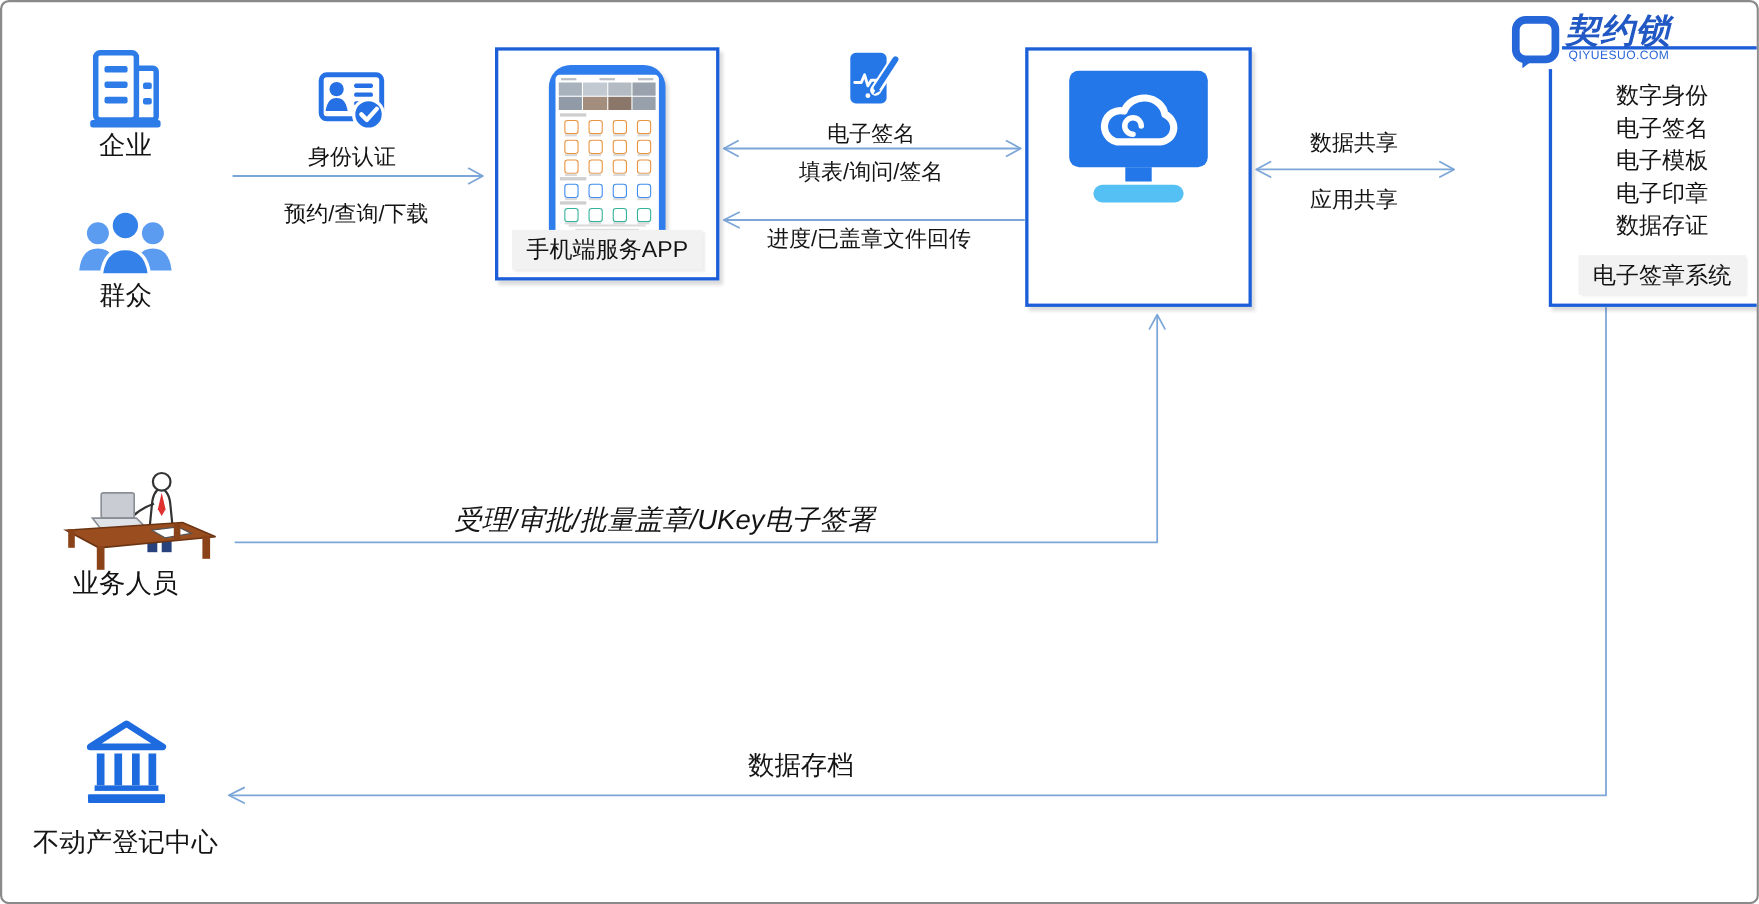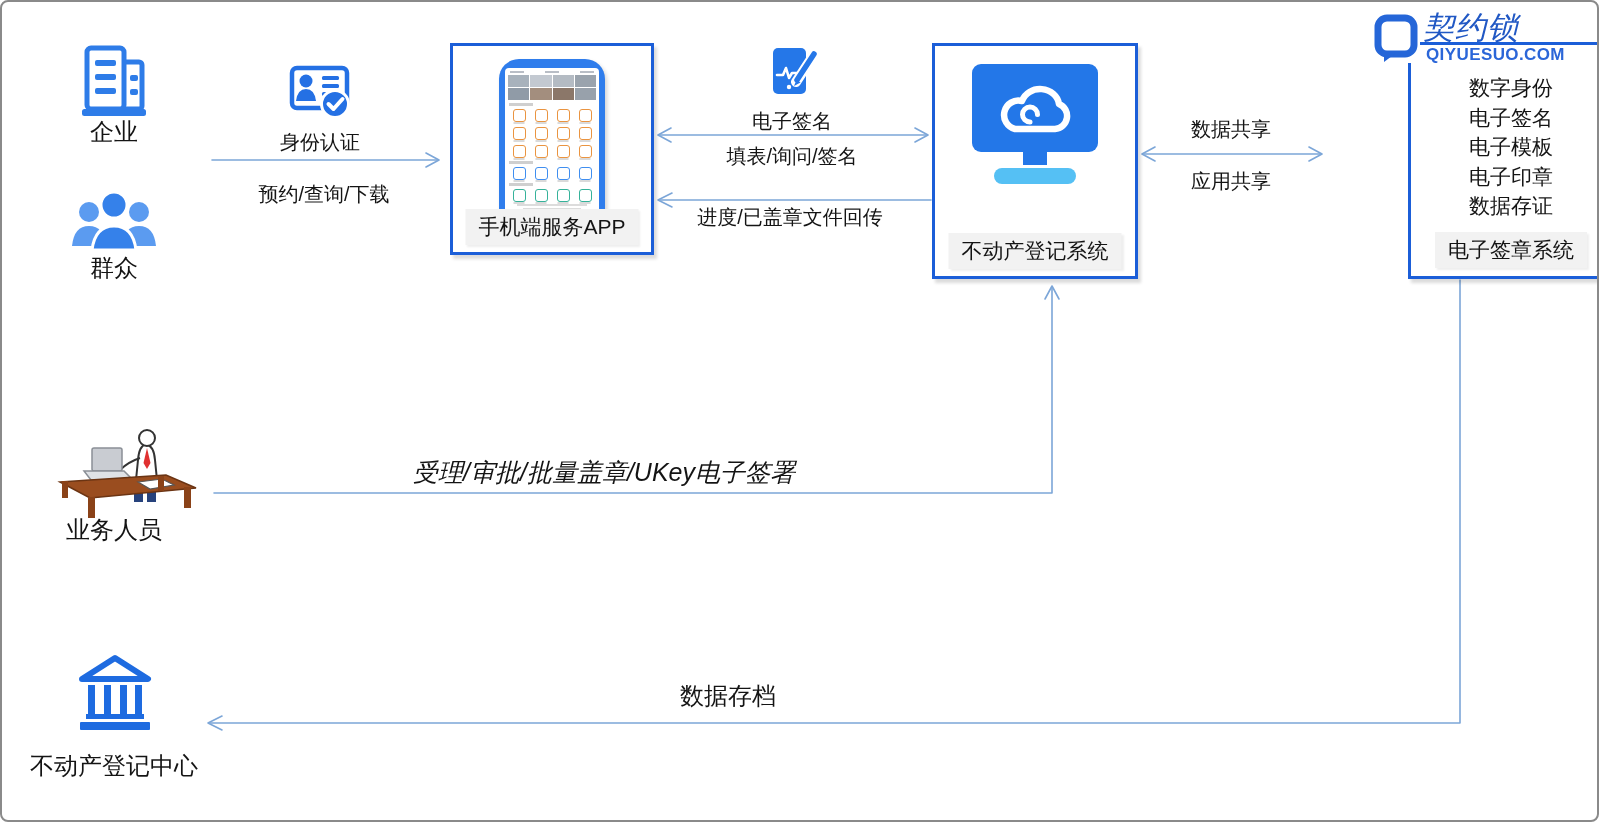--- a/index.html
+++ b/index.html
@@ -12,23 +12,23 @@
   .cx { transform:translateX(-50%); }
   .node-box { position:absolute; background:#fff; border:3px solid #1b5ed8;
               box-shadow:3px 4px 3px rgba(0,0,0,.14); z-index:2; box-sizing:border-box; }
   .node-tag { position:absolute; left:50%; transform:translateX(-50%); background:#f2f2f2;
               padding:4px 13px; font-size:21px; white-space:nowrap;
               box-shadow:2px 2px 2px rgba(0,0,0,.07); }
   
   .features { position:absolute; top:28px; left:0; width:100%; text-align:center;
               font-size:21px; line-height:29.5px; }
   
-  .brand-cn { position:absolute; left:1421px; top:5px; font-size:31px; font-weight:normal;
+  .brand-cn { position:absolute; left:1421px; top:5px; font-size:31px; font-weight:bold;
               font-style:italic; color:#2158c4; z-index:5; letter-spacing:1px; }
-  .brand-en { position:absolute; left:1424px; top:43px; font-size:17px; font-weight:bold;
+  .brand-en { position:absolute; left:1424px; top:43px; font-size:11px; font-weight:normal;
               color:#2b66d8; z-index:5; letter-spacing:.4px; }
   
   .phone { position:relative; width:106px; height:178px; margin:13px auto 0;
            background:#2f7dec; border-radius:20px; padding:9px 6px 15px; box-sizing:border-box;
            box-shadow:2px 3px 4px rgba(0,0,0,.18); }
   .phone::after { content:""; position:absolute; bottom:4px; left:50%; transform:translateX(-50%);
                   width:30px; height:7px; background:#fff; border-radius:4px; }
   .phone-screen { width:100%; height:100%; background:#fff; border-radius:4px;
                   padding:2px 3px; box-sizing:border-box; overflow:hidden; }
   .ps-status { display:flex; justify-content:space-between; margin:1px 2px 2px; }
@@ -186,21 +186,20 @@
   <div class="lbl cx f20" style="left:788px;top:202px">进度/已盖章文件回传</div>
 
   <div class="node-box" style="left:930px;top:41px;width:206px;height:236px">
     <svg style="display:block;margin:18px auto 0" width="130" height="122" viewBox="0 0 130 122">
       <rect x="2" y="0" width="126" height="88" rx="9" fill="#2377e8"></rect>
       <path d="M45,65 h40 a13,13 0 0 0 4,-25 a19,17 0 0 0 -37,-3 a14,14 0 0 0 -7,28 z" stroke="#fff" stroke-width="6.5" fill="none" stroke-linejoin="round"></path>
       <path d="M60,58 a7.5,7.5 0 1 1 7.5,-7.5" stroke="#fff" stroke-width="5" fill="none" stroke-linecap="round"></path>
       <rect x="53" y="88" width="24" height="13" fill="#2377e8"></rect>
       <rect x="24" y="104" width="82" height="16" rx="8" fill="#55c0f4"></rect>
     </svg>
-    <div class="node-tag" style="bottom:7px">不动产登记系统</div>
   </div>
 
   <div class="lbl cx f20" style="left:1229px;top:114px">数据共享</div>
   <div class="lbl cx f20" style="left:1229px;top:166px">应用共享</div>
 
   <div class="node-box" style="left:1406px;top:40px;width:206px;height:237px">
     <div class="features">
       <div>数字身份</div>
       <div>电子签名</div>
       <div>电子模板</div>

